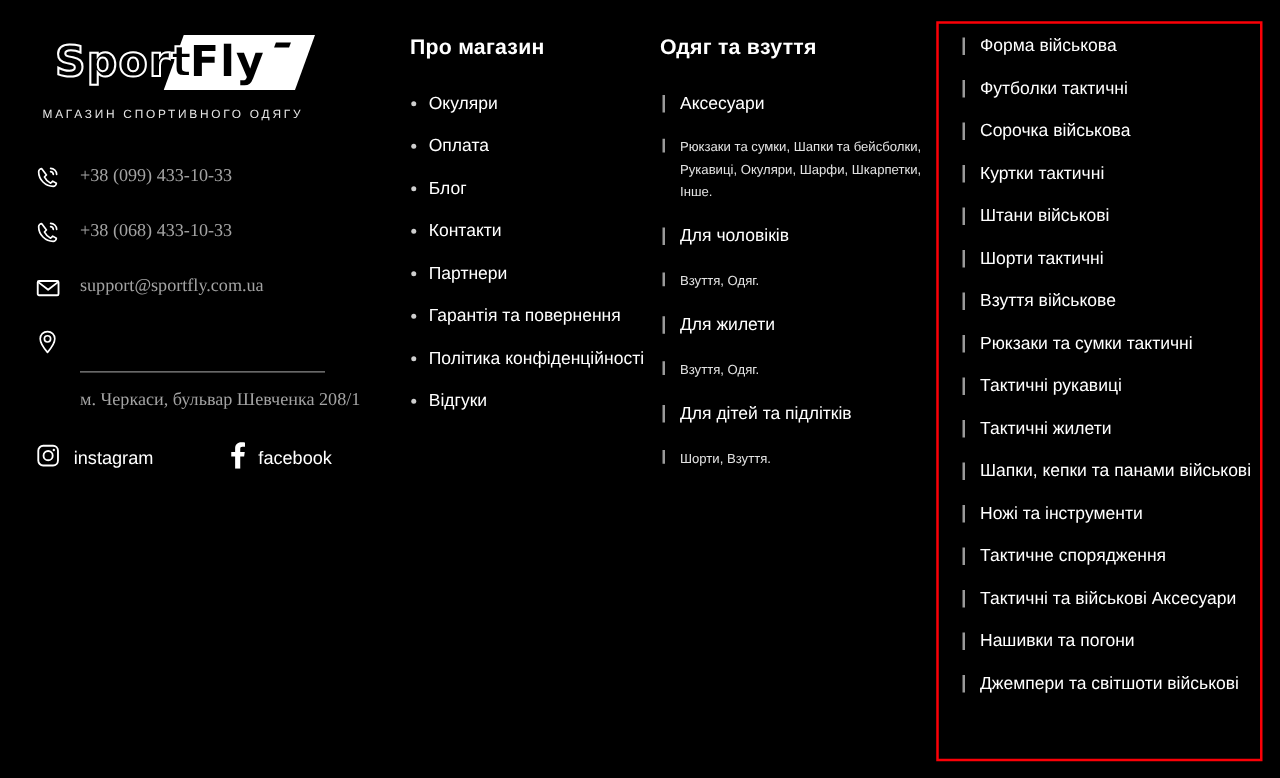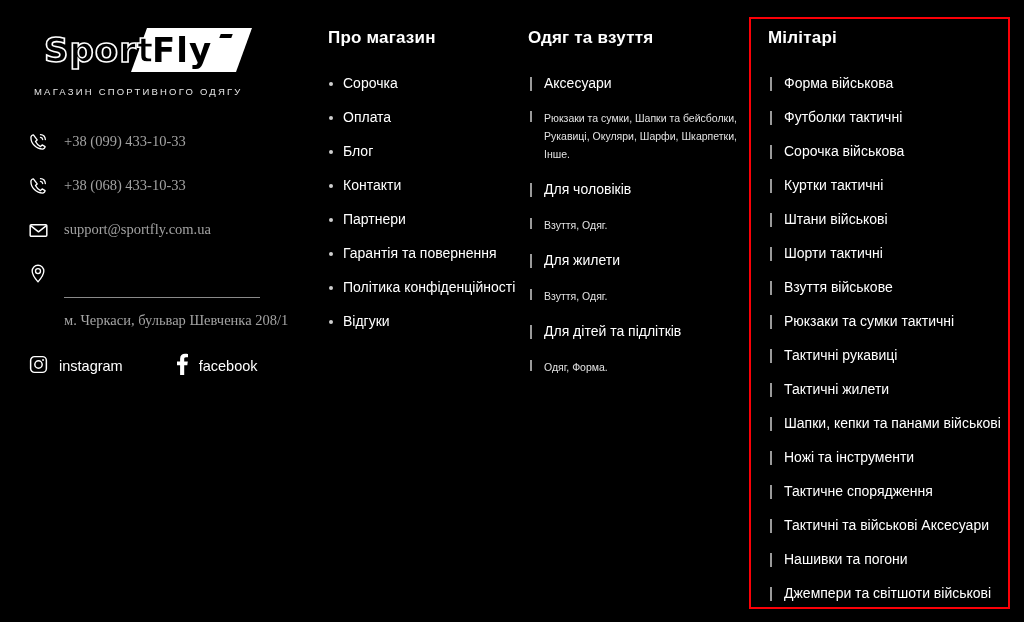--- a/index.html
+++ b/index.html
@@ -68,21 +68,21 @@
   .contact-text{
     font-size:14.5px;line-height:21px;color:#a3a3a3;font-family:Liberation Serif, serif;
   }
   .addr-divider{
     width:196px;height:1px;background:#8a8a8a;
     margin:12px 0 12px 36px;
   }
   .addr-second{margin-left:36px;font-size:14.5px;line-height:21px;}
 
   .social-row{
-    display:flex;align-items:center;margin-top:22px;
+    display:flex;align-items:center;margin-top:22px;gap:8px;
   }
   .social-item{
     display:flex;align-items:center;margin-right:52px;cursor:pointer;
   }
   .social-item .lbl{font-size:14.5px;margin-left:10px;color:#ffffff;}
 
   
   .col{position:absolute;top:28px;}
   .col-h{
     font-size:17px;font-weight:bold;color:#ffffff;
@@ -208,47 +208,46 @@
           <span class="lbl">facebook</span>
         </a>
       </div>
 
     </div>
   </div>
 
   <div class="col" id="col-about">
     <h3 class="col-h">Про магазин</h3>
     <ul class="links">
-      <li><a class="lnk bul" href="#">Сорочка</a></li>
+      <li><a class="lnk bul" href="#">Окуляри</a></li>
       <li><a class="lnk bul" href="#">Оплата</a></li>
       <li><a class="lnk bul" href="#">Блог</a></li>
       <li><a class="lnk bul" href="#">Контакти</a></li>
       <li><a class="lnk bul" href="#">Партнери</a></li>
       <li><a class="lnk bul" href="#">Гарантія та повернення</a></li>
       <li><a class="lnk bul" href="#">Політика конфіденційності</a></li>
       <li><a class="lnk bul" href="#">Відгуки</a></li>
     </ul>
   </div>
 
   <div class="col" id="col-clothing">
     <h3 class="col-h">Одяг та взуття</h3>
     <ul class="links">
       <li><a class="lnk pipe" href="#">Аксесуари</a></li>
       <li><a class="lnk pipe sub" href="#" style="width:198px;">Рюкзаки та сумки, Шапки та бейсболки, Рукавиці, Окуляри, Шарфи, Шкарпетки, Інше.</a></li>
       <li><a class="lnk pipe" href="#">Для чоловіків</a></li>
       <li><a class="lnk pipe sub" href="#">Взуття, Одяг.</a></li>
       <li><a class="lnk pipe" href="#">Для жилети</a></li>
       <li><a class="lnk pipe sub" href="#">Взуття, Одяг.</a></li>
       <li><a class="lnk pipe" href="#">Для дітей та підлітків</a></li>
-      <li><a class="lnk pipe sub" href="#">Одяг, Форма.</a></li>
+      <li><a class="lnk pipe sub" href="#">Шорти, Взуття.</a></li>
     </ul>
   </div>
 
   <div class="col" id="col-military">
-    <h3 class="col-h">Мілітарі</h3>
     <ul class="links">
       <li><a class="lnk pipe" href="#">Форма військова</a></li>
       <li><a class="lnk pipe" href="#">Футболки тактичні</a></li>
       <li><a class="lnk pipe" href="#">Сорочка військова</a></li>
       <li><a class="lnk pipe" href="#">Куртки тактичні</a></li>
       <li><a class="lnk pipe" href="#">Штани військові</a></li>
       <li><a class="lnk pipe" href="#">Шорти тактичні</a></li>
       <li><a class="lnk pipe" href="#">Взуття військове</a></li>
       <li><a class="lnk pipe" href="#">Рюкзаки та сумки тактичні</a></li>
       <li><a class="lnk pipe" href="#">Тактичні рукавиці</a></li>

